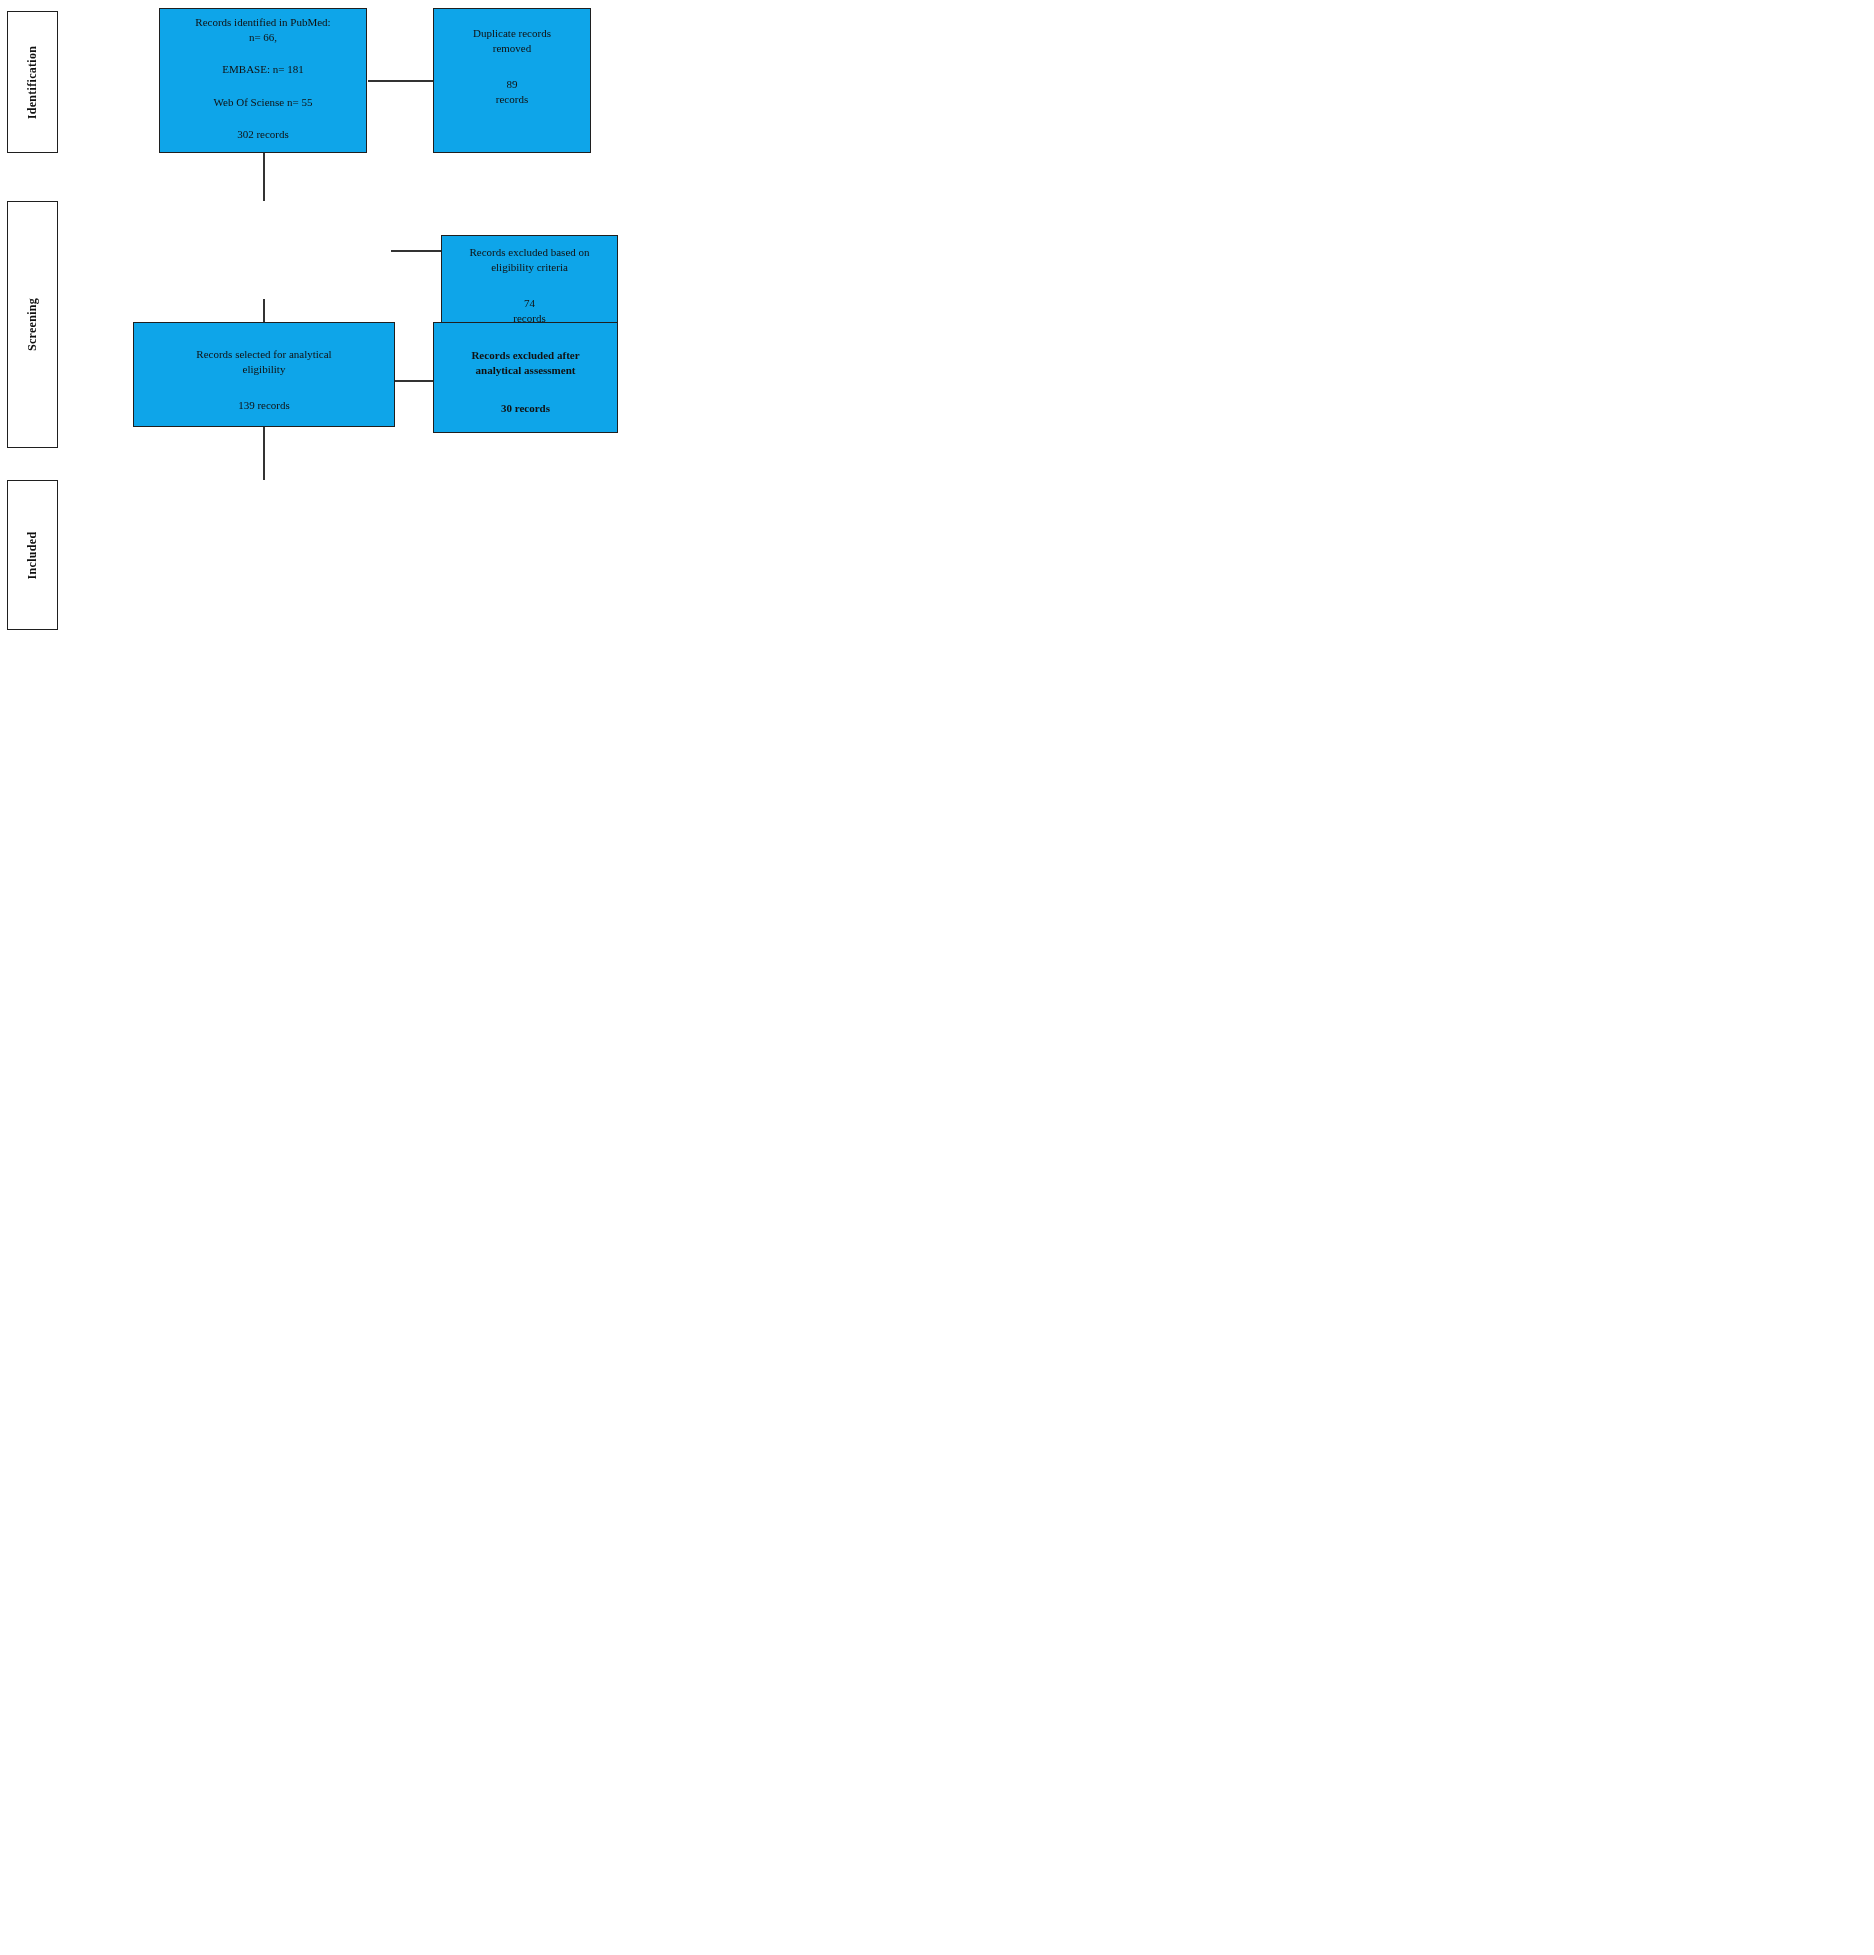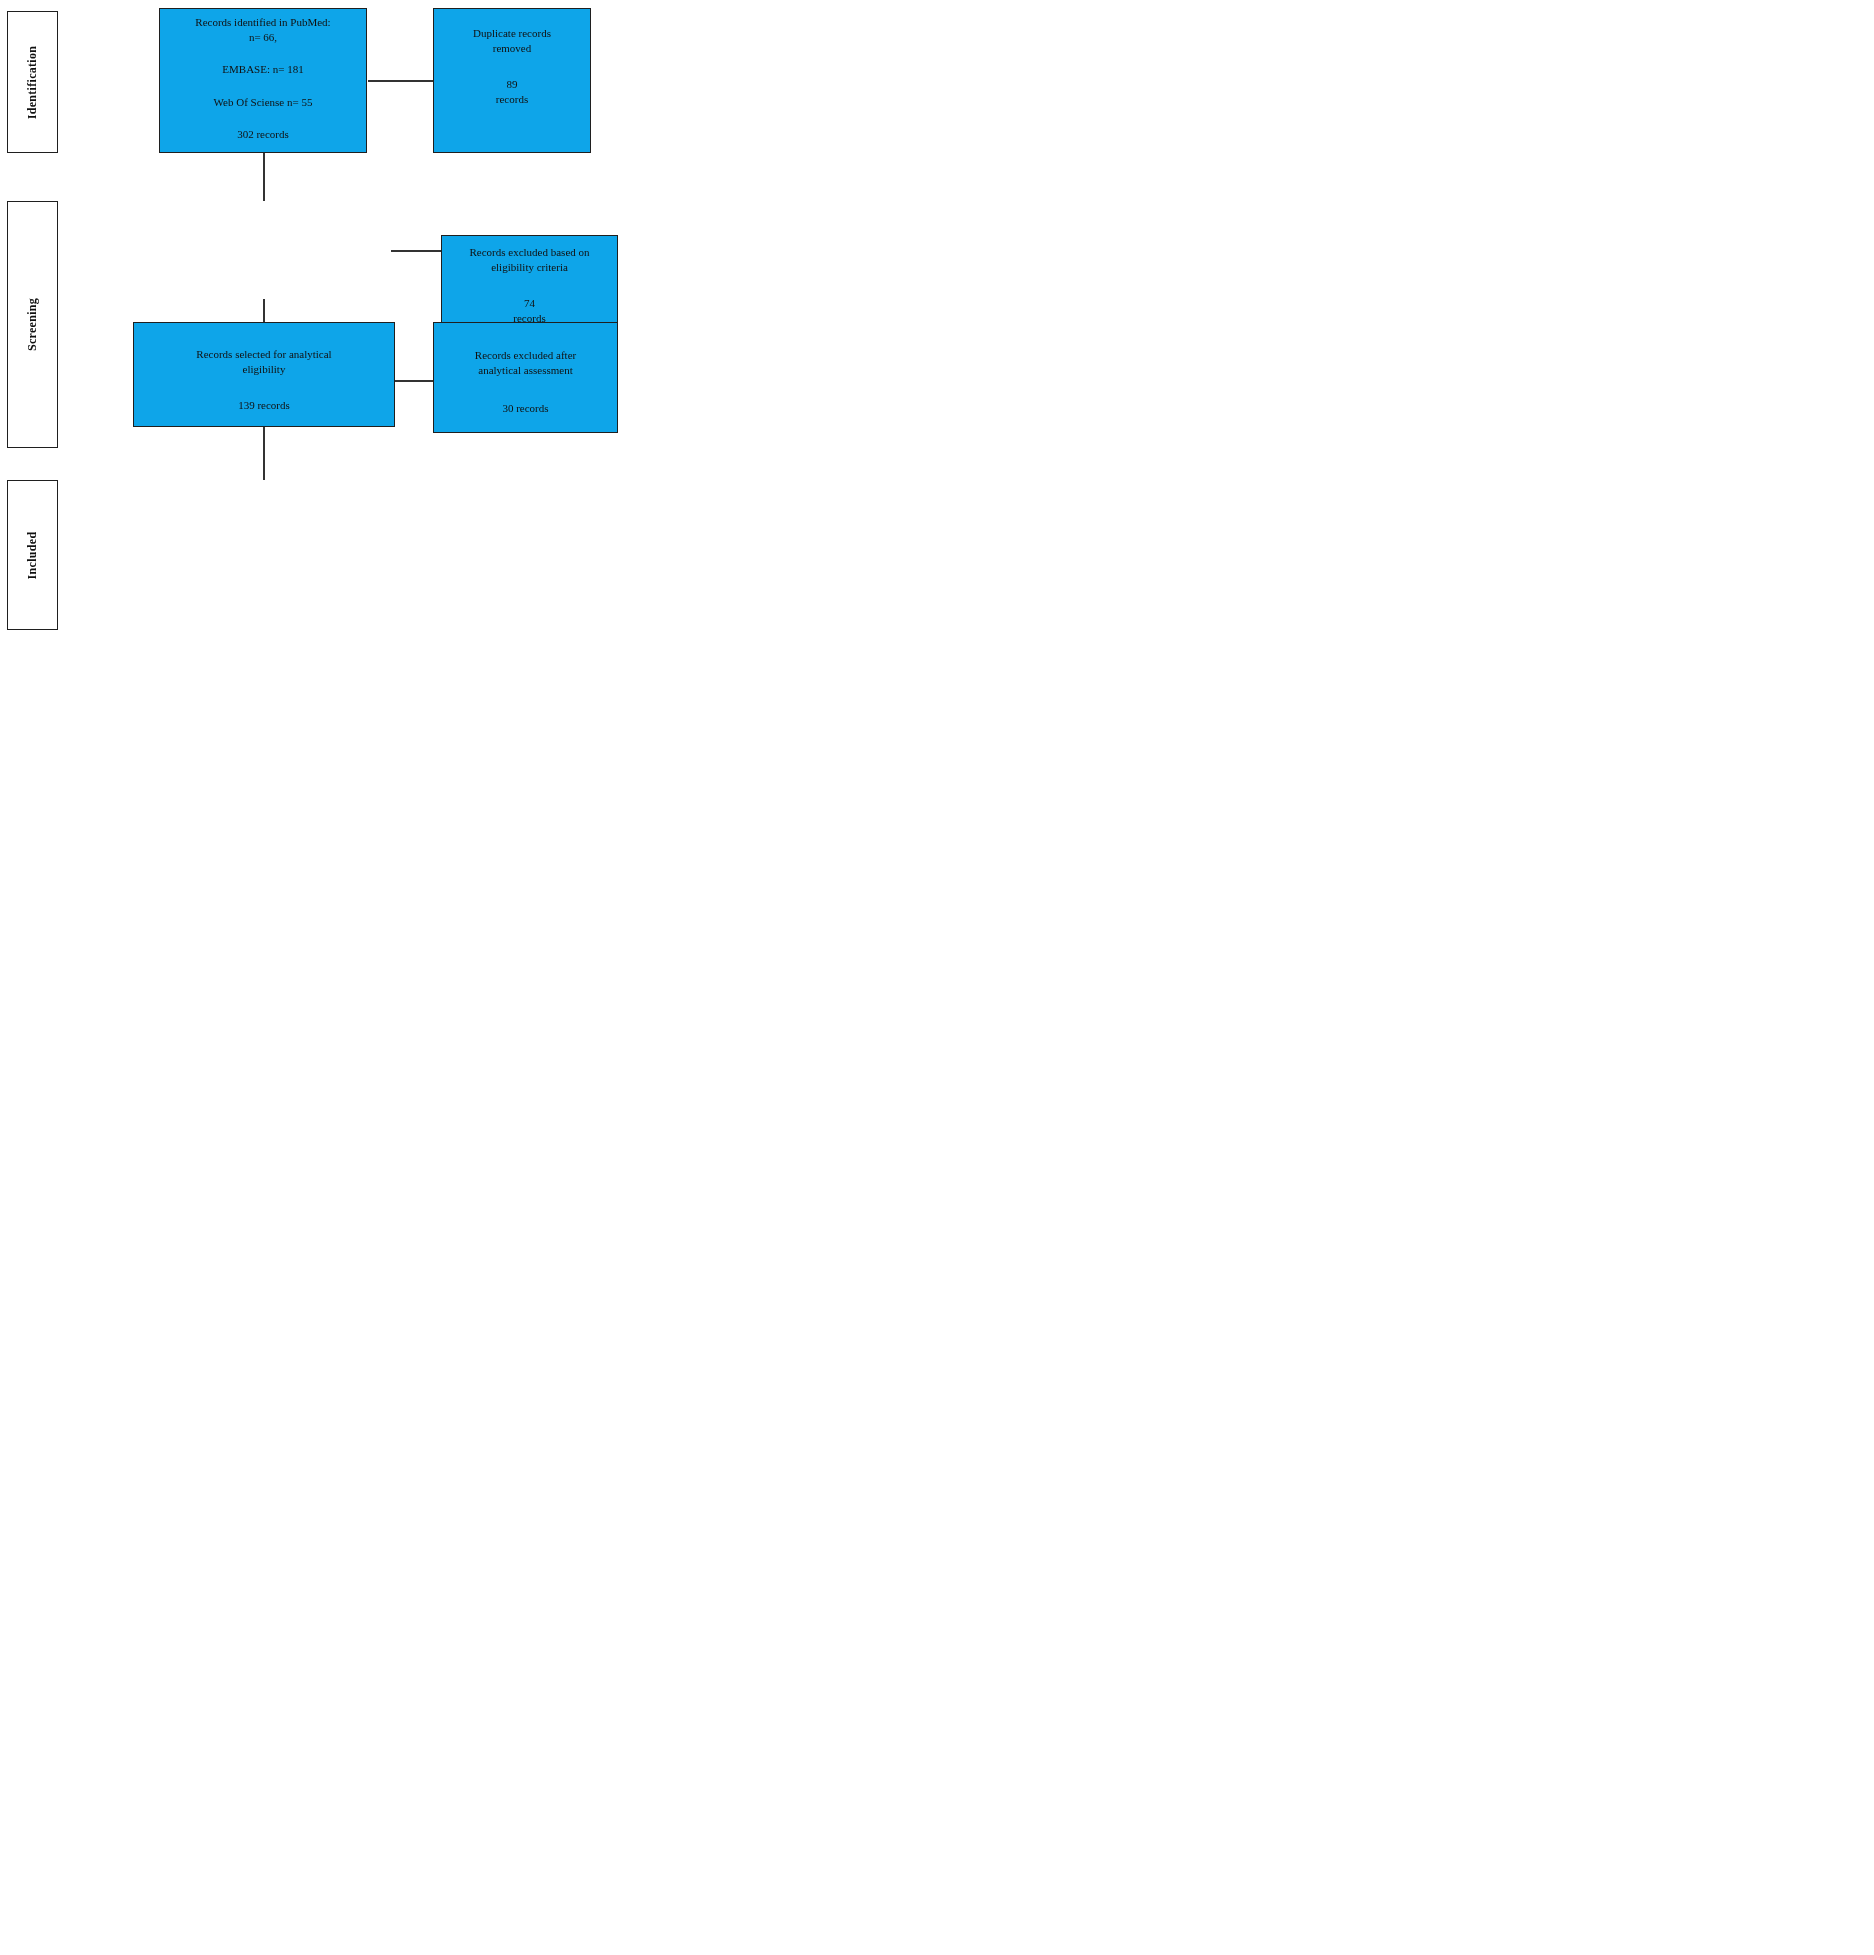--- a/index.html
+++ b/index.html
@@ -50,21 +50,21 @@
   #stage-identification { left: 7.4px;  top: 11px;  width: 51px; height: 142px; }
   #stage-screening      { left: 7.4px;  top: 201px; width: 51px; height: 247px; }
   #stage-included       { left: 7.4px;  top: 480px; width: 51px; height: 150px; }
 
   
   #box-identified          { left: 159px; top: 8px;  width: 208px; height: 145px; }
   #box-duplicates          { left: 433px; top: 8px;  width: 158px; height: 145px; }
   #box-screened            { left: 137px; top: 201px; width: 254px; height: 98px; }
   #box-excluded-eligibility{ left: 441px; top: 202px; width: 177px; height: 97px; margin-top: 33px; }
   #box-selected            { left: 133px; top: 322px; width: 262px; height: 105px; }
-  #box-excluded-analytical { left: 433px; top: 322px; width: 185px; height: 111px; }
+  #box-excluded-analytical { left: 433px; top: 322px; width: 185px; height: 111px; font-weight: bold; }
   #box-included            { left: 183px; top: 481px; width: 158px; height: 149px; }
 
   
   #box-identified          { padding-top: 5.7px; }
   #box-identified .l3      { margin-top: 17px; }
   #box-identified .l4      { margin-top: 18.3px; }
   #box-identified .l5      { margin-top: 17px; }
 
   #box-duplicates          { padding-top: 17px; }
   #box-duplicates .l3      { margin-top: 20.6px; }

